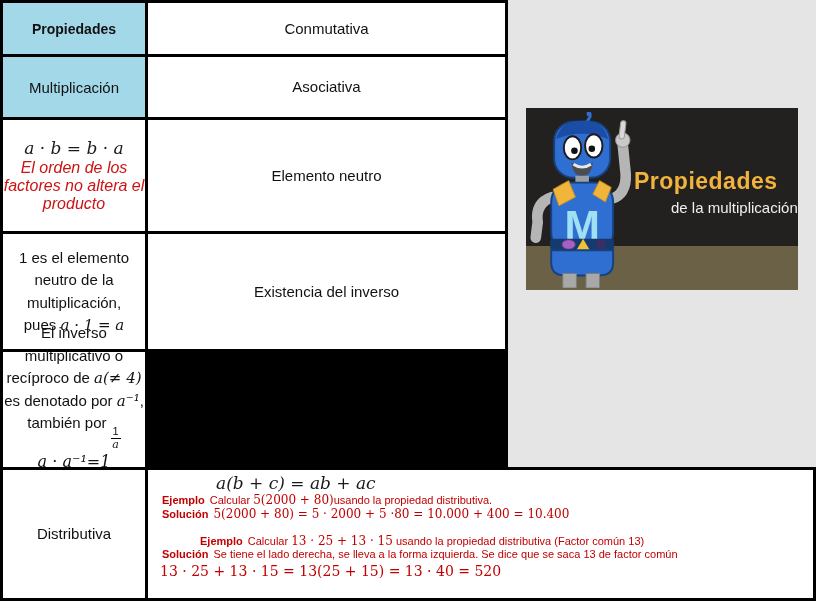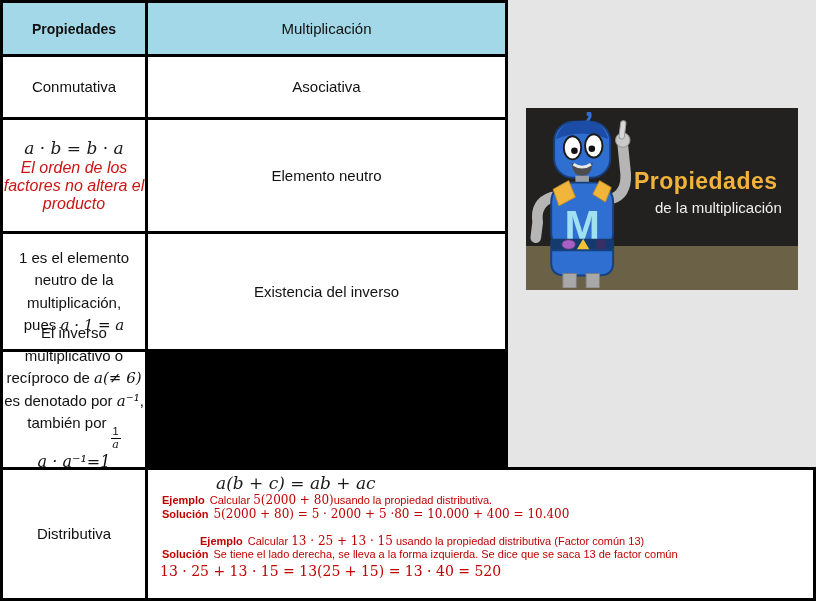--- a/index.html
+++ b/index.html
@@ -46,52 +46,52 @@
   .d-gap{margin-top:12px;margin-left:38px;}
   .d-final{text-align:left;font-family:"DejaVu Serif",serif;font-size:14px;
            color:#c00000;margin-top:2px;}
 
   
   .poster{position:absolute;left:526px;top:108px;width:272px;height:182px;
           background:#232120;overflow:hidden;}
   .poster .band{position:absolute;left:0;bottom:0;width:100%;height:44px;background:#6a6147;}
   .poster .title{position:absolute;left:108px;top:60px;font-size:23px;font-weight:bold;
                  color:#f2b33d;letter-spacing:0.5px;}
-  .poster .subtitle{position:absolute;left:129px;top:91px;font-size:15px;color:#efefef;}
+  .poster .subtitle{position:absolute;left:145px;top:91px;font-size:15px;color:#efefef;}
   .robot{position:absolute;left:2px;top:4px;}
 </style>
 </head>
 <body>
 
 <div class="sheet">
 
   <div class="tbl">
     <div class="cell head hdr1">Propiedades</div>
+    <div class="cell lbl">Conmutativa</div>
+
     <div class="cell head hdr2">Multiplicación</div>
-
-    <div class="cell lbl">Conmutativa</div>
     <div class="cell lbl">Asociativa</div>
 
     <div class="cell">
       <div class="math formula">a · b = b · a</div>
       <div class="red-it">El orden de los factores no altera el producto</div>
     </div>
 
     <div class="cell lbl">Elemento neutro</div>
     <div class="cell">
       <div class="inv-line">1 es el elemento neutro de la multiplicación,</div>
       <div class="inv-line">
         <span>pues </span><span class="math">a · 1 = a</span>
       </div>
     </div>
 
     <div class="cell lbl">Existencia del inverso</div>
     <div class="cell">
       <div class="inv-line">
-        <span>El inverso multiplicativo o recíproco de </span><span class="math">a(≠ 6)</span>
+        <span>El inverso multiplicativo o recíproco de </span><span class="math">a(≠ 4)</span>
       </div>
       <div class="inv-line">
         <span>es denotado por  </span><span class="math">a⁻¹</span><span>, también por</span><span class="frac">
             <span class="num">1</span>
             <span class="den math">a</span>
           </span>
       </div>
       <div class="inv-line math" style="font-size:16px">a · a⁻¹=1</div>
       <div class="inv-line redtxt">El 0 no tiene inverso</div>
     </div>

